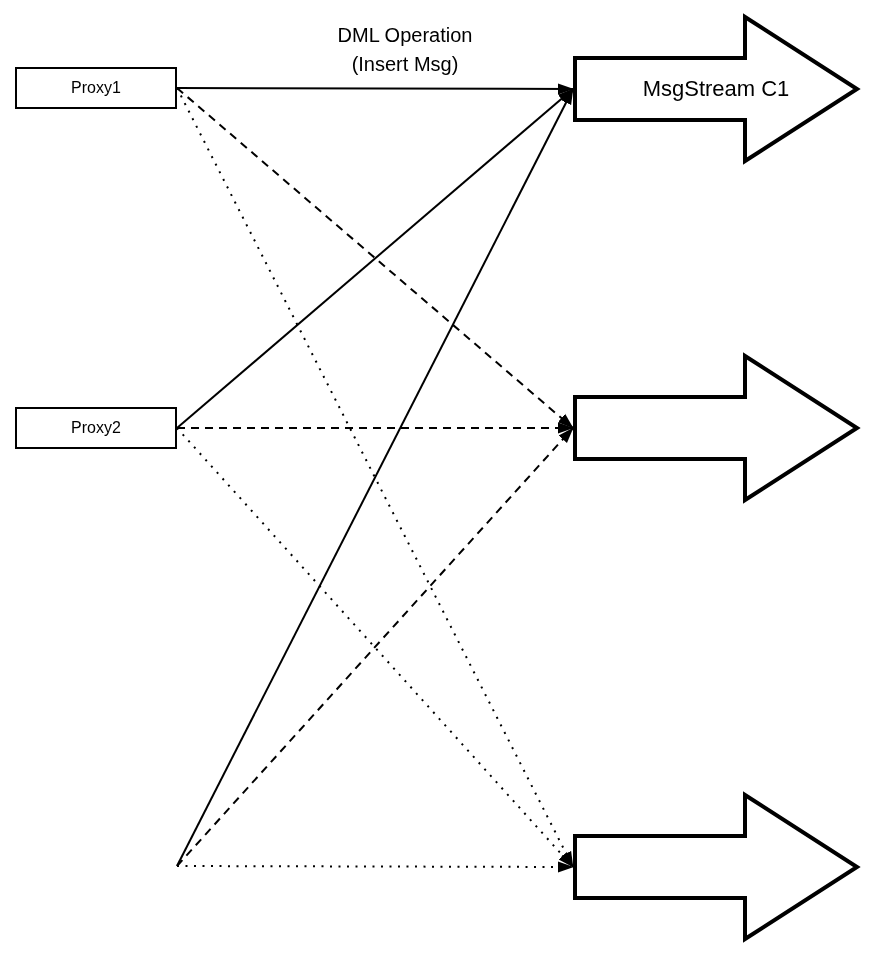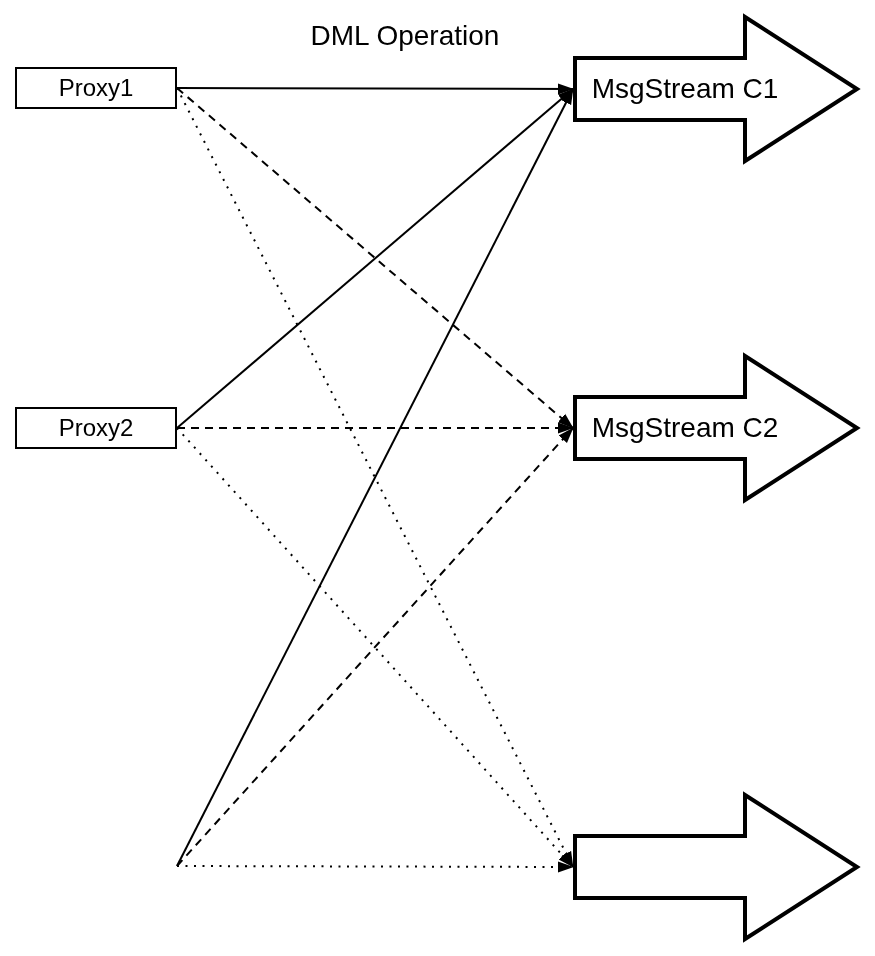--- a/index.html
+++ b/index.html
@@ -29,46 +29,46 @@
     position: absolute;
     left: 15px;
     width: 162px;
     height: 42px;
     box-sizing: border-box;
     border: 2px solid var(--ink, #000000);
     background: var(--bg, #ffffff);
     display: flex;
     align-items: center;
     justify-content: center;
-    font-size: 24px;
+    font-size: 16px;
   }
   .proxy.p1 { top: 67px; }
   .proxy.p2 { top: 407px; }
   .proxy.pk { top: 847px; }
   .streamlabel {
     position: absolute;
-    left: 544px;
+    left: 575px;
     width: 282px;
     height: 62px;
     display: flex;
     align-items: center;
     justify-content: center;
-    font-size: 28px;
+    font-size: 22px;
     pointer-events: none;
   }
   .streamlabel.s1 { top: 58px; }
   .streamlabel.s2 { top: 397px; }
   .streamlabel.sn { top: 836px; }
   .annotation {
     position: absolute;
     left: 295px;
     top: 21px;
     width: 220px;
     text-align: center;
-    font-size: 28px;
+    font-size: 20px;
     line-height: 29px;
   }
 </style>
 </head>
 <body>
 
 <div class="canvas">
 
   <svg class="layer" width="875" height="956" viewBox="0 0 875 956">
     <defs>
@@ -91,21 +91,21 @@
 
     <g>
       <polygon class="shape" points="575,58 745,58 745,17 857,89 745,161 745,120 575,120"></polygon>
       <polygon class="shape" points="575,397 745,397 745,356 857,428 745,500 745,459 575,459"></polygon>
       <polygon class="shape" points="575,836 745,836 745,795 857,867 745,939 745,898 575,898"></polygon>
     </g>
   </svg>
 
   <div class="annotation">
     <div>DML Operation</div>
+    <div>(Insert Msg)</div>
   </div>
 
   <div class="proxy p1">Proxy1</div>
   <div class="proxy p2">Proxy2</div>
 
   <div class="streamlabel s1">MsgStream C1</div>
-  <div class="streamlabel s2">MsgStream C2</div>
 
 </div>
 
 </body></html>

